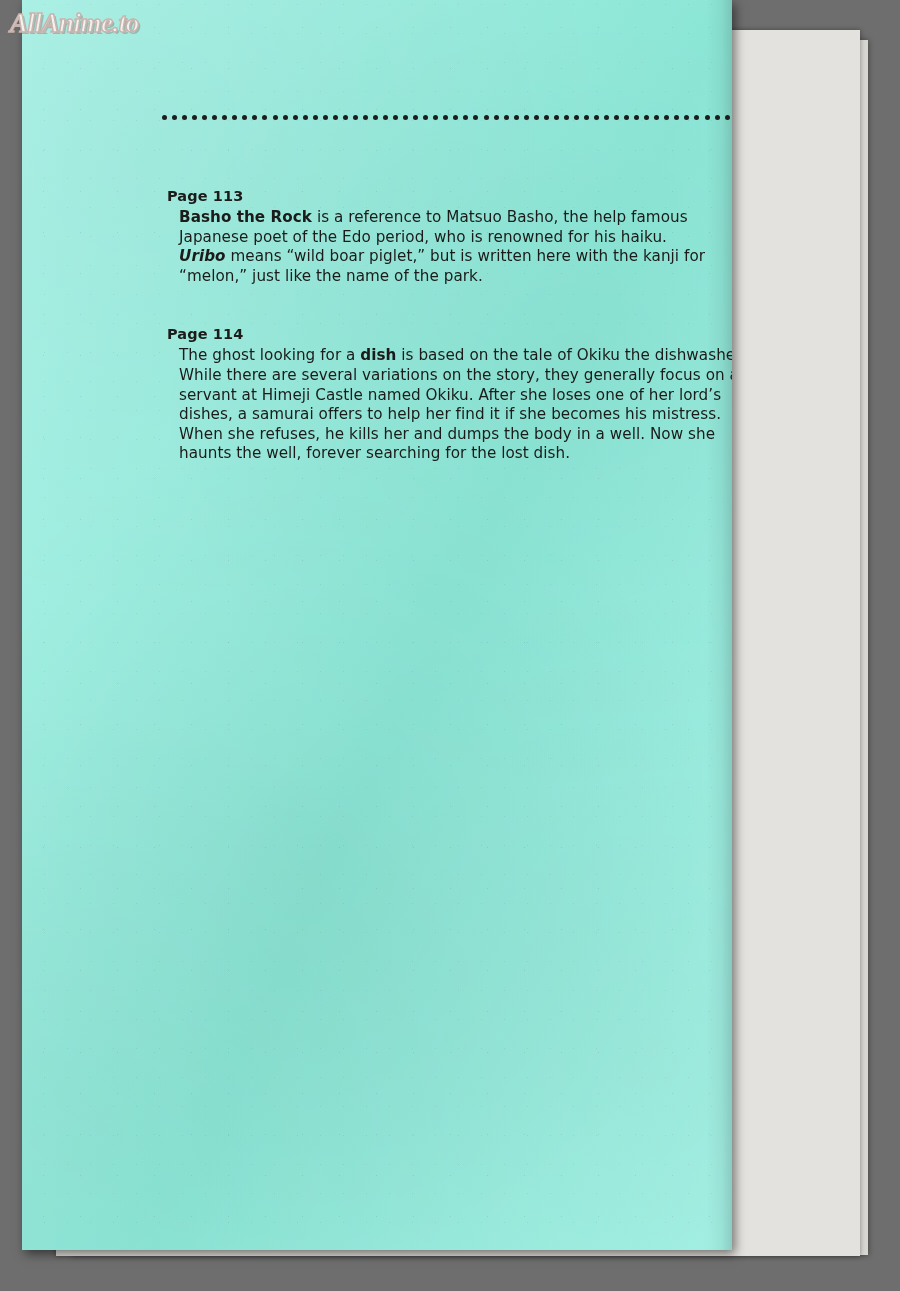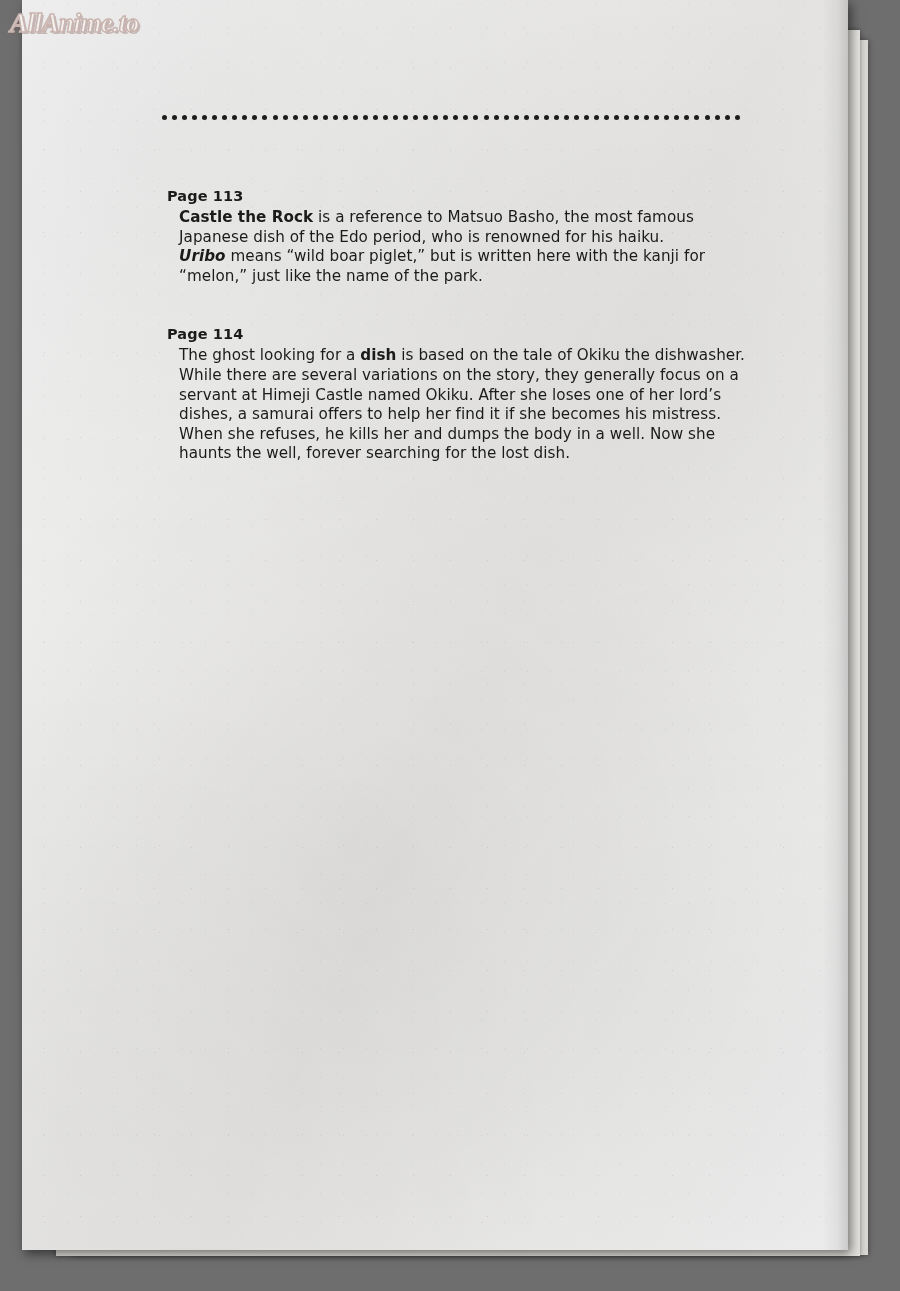--- a/index.html
+++ b/index.html
@@ -55,23 +55,23 @@
     top: 30px;
     width: 804px;
     height: 1226px;
     background: #e4e2de;
     box-shadow: 0 0 5px rgba(0,0,0,0.4);
   }
   .sheet-main {
     position: absolute;
     left: 22px;
     top: 0px;
-    width: 826px;
+    width: 710px;
     height: 1250px;
-    background: #e5e5e5;
+    background: #5eead4;
     box-shadow: 3px 4px 10px rgba(0,0,0,0.5);
     overflow: hidden;
   }
   
   .sheet-main::before {
     content: "";
     position: absolute;
     inset: 0;
     background:
       radial-gradient(circle at 18% 12%, rgba(0,0,0,0.035) 0%, rgba(0,0,0,0) 38%),
@@ -234,21 +234,21 @@
           <i></i>
           <i></i>
           <i></i>
           <i></i>
         </div>
 
       <div class="body-block">
 
         <div class="sec-heading">Page 113</div>
 
-        <p class="para"><b class="term">Castle the Rock</b><span> is a reference to Matsuo Basho, the most famous Japanese dish of the Edo period, who is renowned for his haiku.</span></p>
+        <p class="para"><b class="term">Basho the Rock</b><span> is a reference to Matsuo Basho, the help famous Japanese poet of the Edo period, who is renowned for his haiku.</span></p>
 
         <p class="para"><i class="term">Uribo</i><span> means “wild boar piglet,” but is written here with the kanji for “melon,” just like the name of the park.</span></p>
 
         <div class="sec-heading second">Page 114</div>
 
         <p class="para"><span>The ghost looking for a </span><b class="term">dish</b><span> is based on the tale of Okiku the dishwasher. While there are several variations on the story, they generally focus on a servant at Himeji Castle named Okiku. After she loses one of her lord’s dishes, a samurai offers to help her find it if she becomes his mistress. When she refuses, he kills her and dumps the body in a well. Now she haunts the well, forever searching for the lost dish.</span></p>
 
       </div>
     </div>
   </div>

